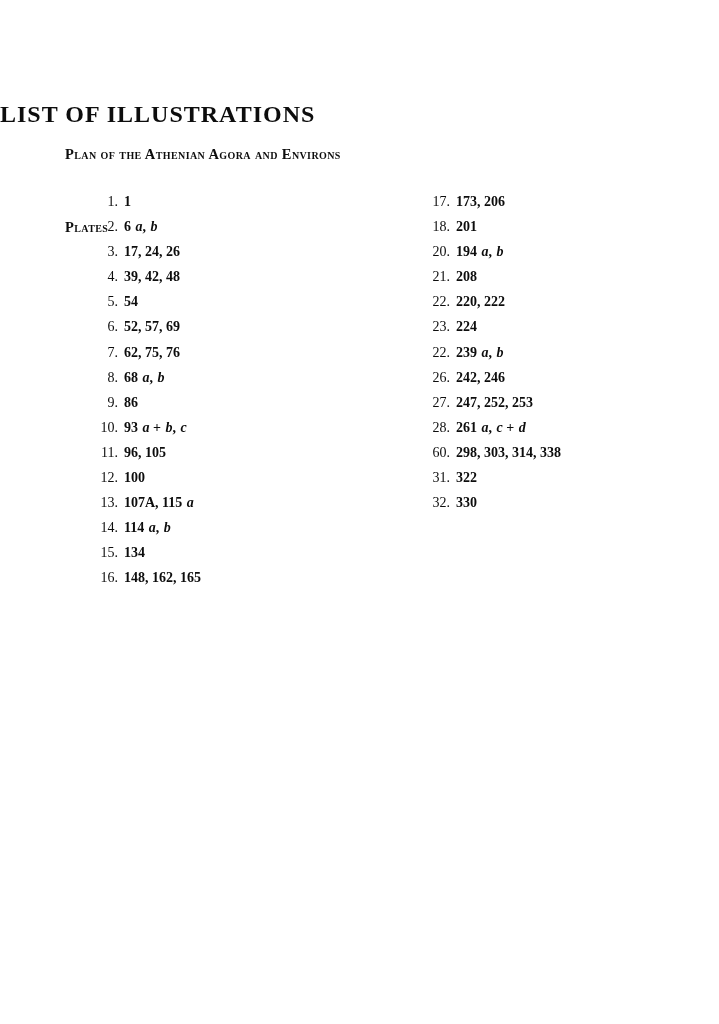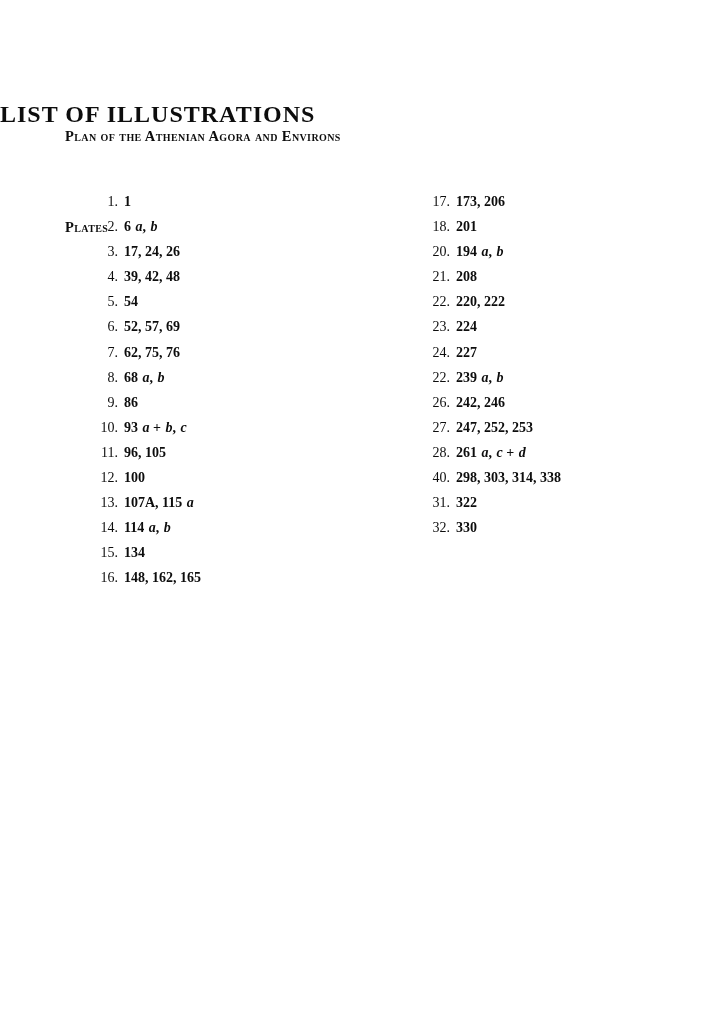--- a/index.html
+++ b/index.html
@@ -22,21 +22,21 @@
     left: 0;
     width: 719px;
     text-align: left;
     font-size: 24px;
     font-weight: bold;
     letter-spacing: 1px;
     margin: 0;
   }
   .plan-line {
     position: absolute;
-    top: 128px;
+    top: 146px;
     left: 65px;
     font-size: 14.5px;
     font-weight: bold;
     font-variant: small-caps;
     letter-spacing: 0.4px;
     white-space: nowrap;
   }
   .plates-label {
     position: absolute;
     top: 171px;
@@ -171,41 +171,37 @@
       </div>
       <div class="plate-row">
         <span class="pnum">22.</span>
         <span class="pval">220, 222</span>
       </div>
       <div class="plate-row">
         <span class="pnum">23.</span>
         <span class="pval">224</span>
       </div>
       <div class="plate-row">
-        <span class="pnum">24.</span>
-        <span class="pval">227</span>
-      </div>
-      <div class="plate-row">
         <span class="pnum">22.</span>
         <span class="pval">239 <i>a</i>, <i>b</i></span>
       </div>
       <div class="plate-row">
         <span class="pnum">26.</span>
         <span class="pval">242, 246</span>
       </div>
       <div class="plate-row">
         <span class="pnum">27.</span>
         <span class="pval">247, 252, 253</span>
       </div>
       <div class="plate-row">
         <span class="pnum">28.</span>
         <span class="pval">261 <i>a</i>, <i>c</i> + <i>d</i></span>
       </div>
       <div class="plate-row">
-        <span class="pnum">40.</span>
+        <span class="pnum">60.</span>
         <span class="pval">298, 303, 314, 338</span>
       </div>
       <div class="plate-row">
         <span class="pnum">31.</span>
         <span class="pval">322</span>
       </div>
       <div class="plate-row">
         <span class="pnum">32.</span>
         <span class="pval">330</span>
       </div>

